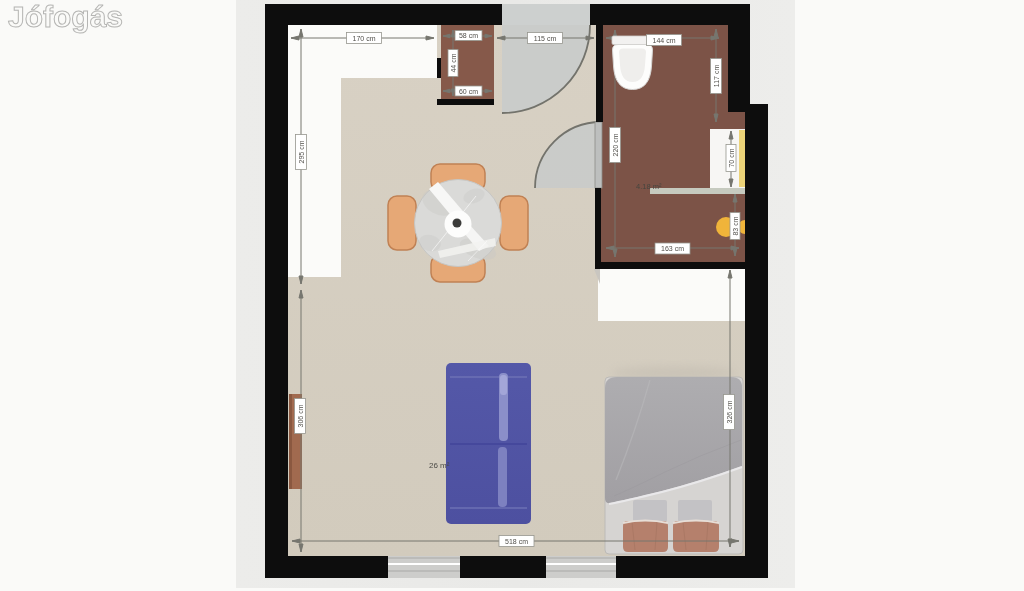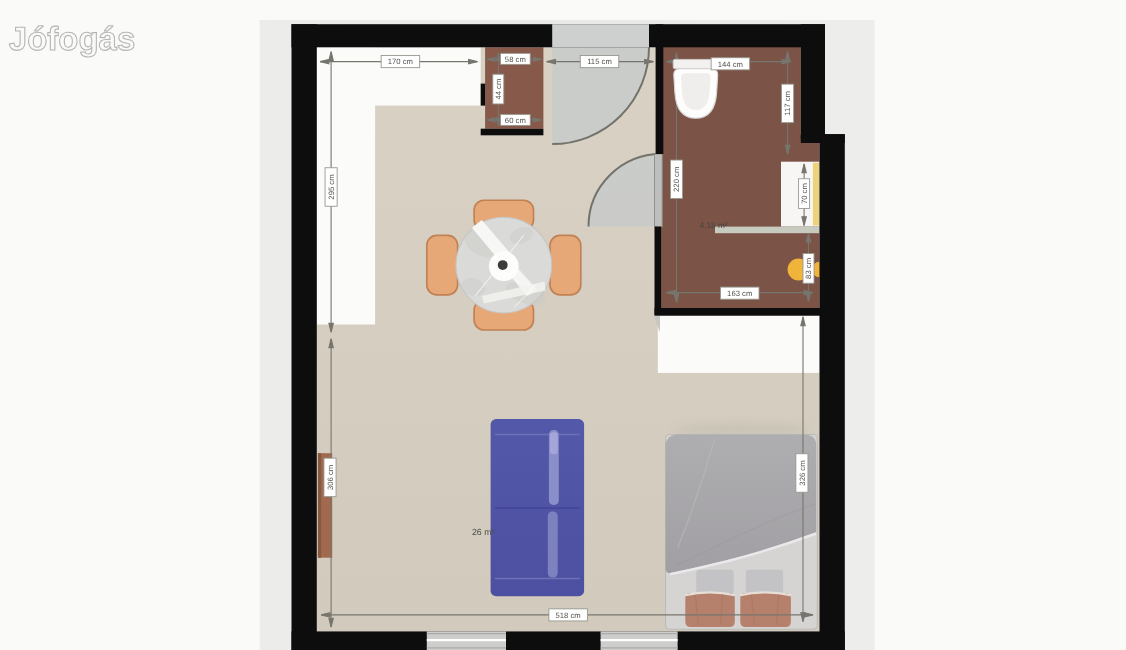--- a/index.html
+++ b/index.html
@@ -1,17 +1,17 @@
 <!DOCTYPE html>
 <html><head>
 <meta charset="utf-8">
 <style>
   html,body{margin:0;padding:0;}
   body{width:1024px;height:591px;background:#fafaf8;font-family:"Liberation Sans",sans-serif;overflow:hidden;}
-  #stage{position:relative;width:1024px;height:533px;margin-top:18px;}
+  #stage{position:relative;width:1024px;height:533px;}
   svg{position:absolute;left:0;top:0;}
 </style>
 </head>
 <body>
 <div id="stage">
 <svg width="1024" height="591" viewBox="0 0 1024 591">
   <defs>
     <linearGradient id="bgband" x1="0" y1="0" x2="1" y2="0">
       <stop offset="0" stop-color="#ececea"></stop>
       <stop offset="0.5" stop-color="#e9e9e7"></stop>

